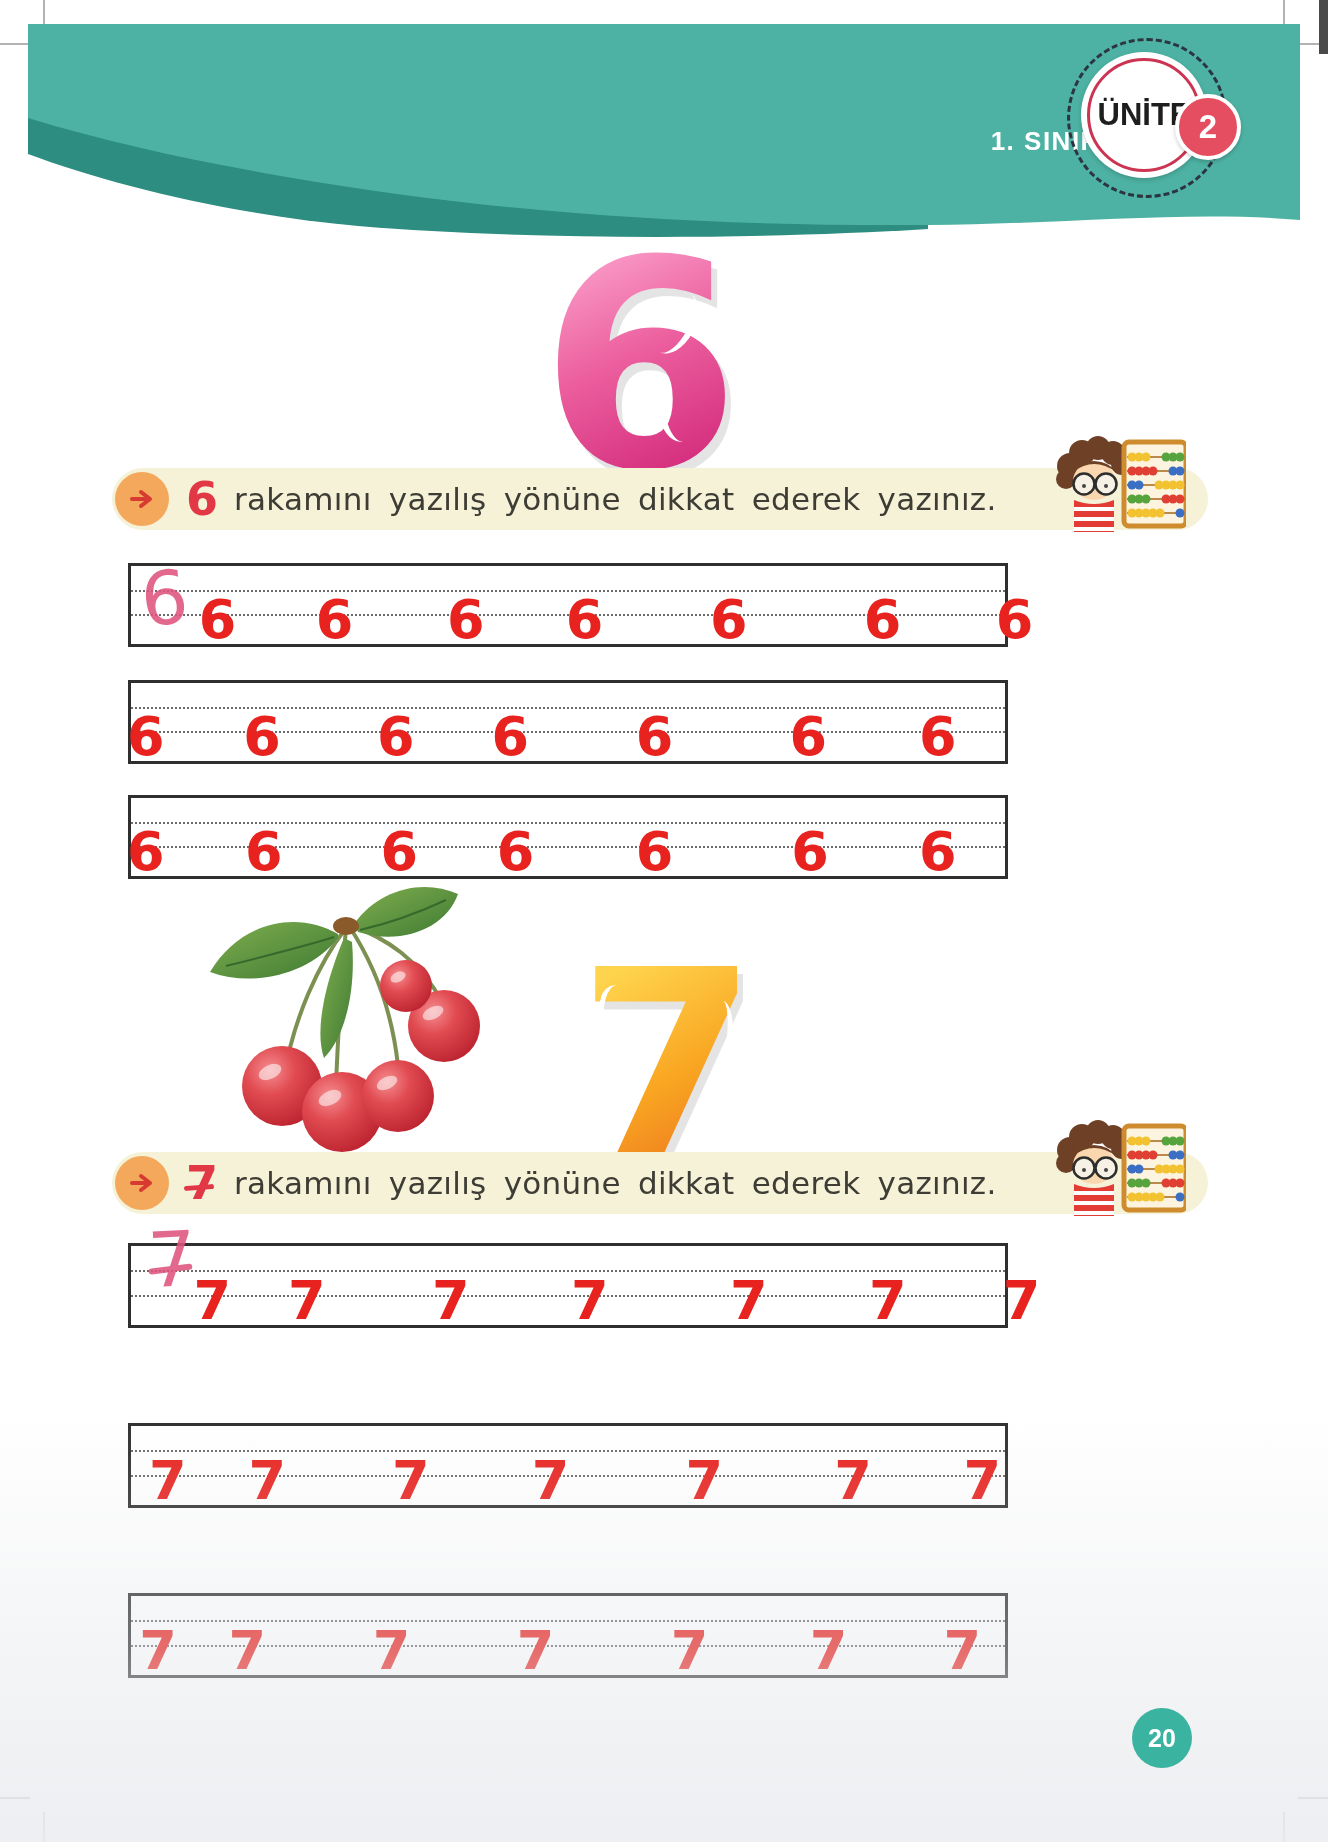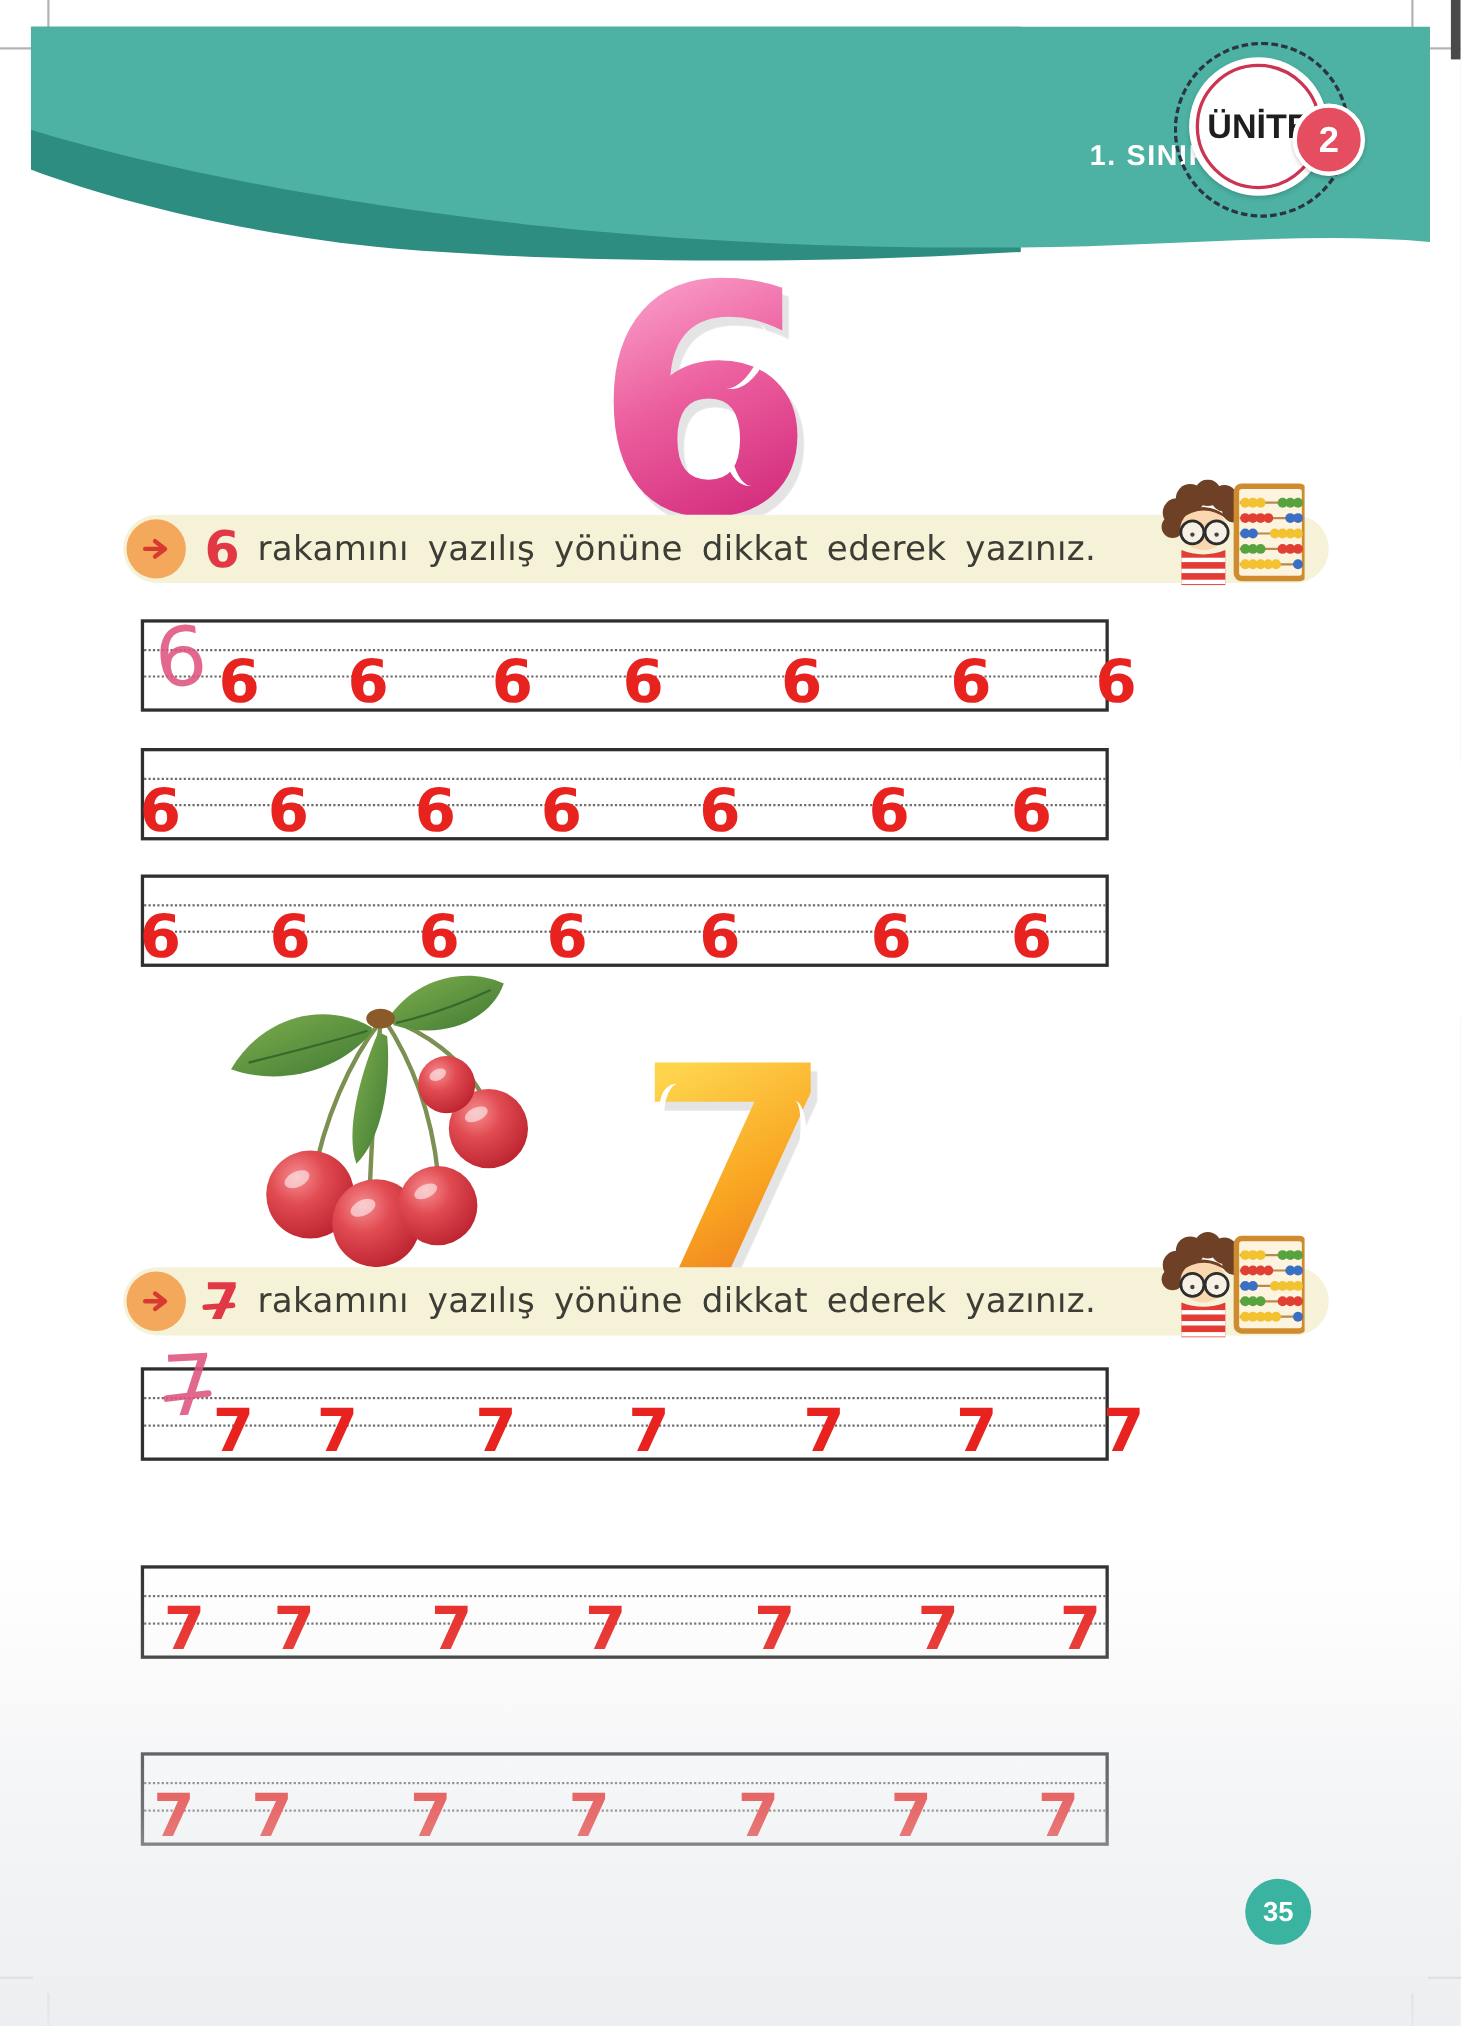--- a/index.html
+++ b/index.html
@@ -319,15 +319,15 @@
     </span>
     <span class="lead lead7">7</span>
     <span class="itext">rakamını yazılış yönüne dikkat ederek yazınız.</span>
   </div>
 
   <svg class="boy boy2" viewBox="0 0 150 96">
       <use href="#boySym"></use>
     </svg>
 
   <div class="shade"></div>
-  <div class="pagenum">35</div>
+  <div class="pagenum">20</div>
 
 </div>
 
 </body></html>

